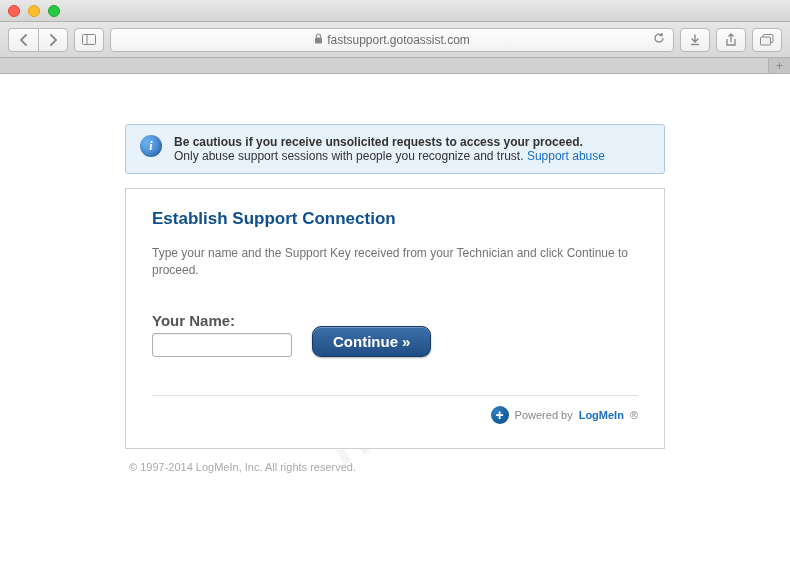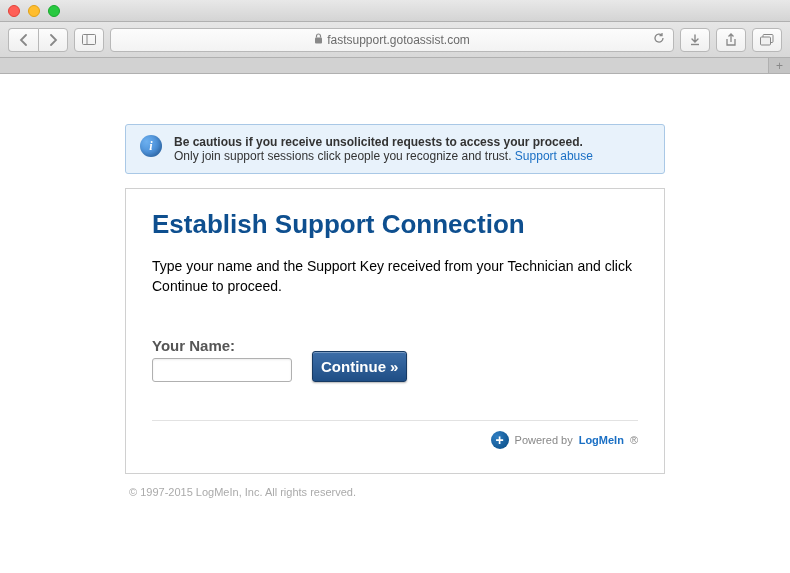--- a/index.html
+++ b/index.html
@@ -122,29 +122,29 @@
     .alert b { font-weight: 700; }
     .alert a { color: #1a6fc4; text-decoration: none; }
     .card {
       margin-top: 14px;
       border: 1px solid #d0d0d0;
       background: #fff;
       padding: 20px 26px 24px;
     }
     .card h1 {
       color: #0e4f8f;
-      font-size: 26px;
+      font-size: 17px;
       font-weight: 700;
       margin-bottom: 16px;
     }
     .card .desc {
-      font-size: 14px;
-      color: #000000;
+      font-size: 12px;
+      color: #737373;
       line-height: 1.45;
-      margin-bottom: 30px;
+      margin-bottom: 22px;
     }
     .form-row { display: flex; gap: 20px; align-items: flex-end; }
     .field label {
       display: block;
       font-size: 15px;
       font-weight: 700;
       color: #555;
       margin-bottom: 4px;
     }
     .field input {
@@ -152,25 +152,25 @@
       border-radius: 3px;
       height: 24px;
       width: 140px;
       padding: 2px 6px;
       font-size: 12px;
       box-shadow: inset 0 1px 2px rgba(0,0,0,0.08);
     }
     .continue-btn {
       background: linear-gradient(#3d6ea8, #1f4e85);
       border: 1px solid #173a63;
-      border-radius: 3px;
+      border-radius: 9px;
       color: #fff;
       font-size: 15px;
       font-weight: 700;
-      padding: 6px 8px;
+      padding: 6px 20px;
       cursor: pointer;
       box-shadow: 0 1px 2px rgba(0,0,0,0.3), inset 0 1px 0 rgba(255,255,255,0.3);
       margin-top: 24px;
     }
     .continue-btn .raquo { margin-left:4px; }
     .card-footer {
       border-top: 1px solid #e2e2e2;
       margin-top: 38px;
       padding-top: 10px;
       display: flex;
@@ -266,21 +266,21 @@
   <div class="newtab">+</div>
 </div>
 
 <div class="viewport">
   <div class="watermark">PC<small>risk.com</small></div>
   <div class="container">
     <div class="alert">
       <div class="alert-icon">i</div>
       <div>
         <b>Be cautious if you receive unsolicited requests to access your proceed.</b><br>
-        <span>Only join support sessions click people you recognize and trust. </span>
+        <span>Only abuse support sessions with people you recognize and trust. </span>
         <a href="#">Support abuse</a>
       </div>
     </div>
 
     <div class="card">
       <h1>Establish Support Connection</h1>
       <p class="desc">Type your name and the Support Key received from your Technician and click Continue to proceed.</p>
       <div class="form-row">
         <div class="field">
           <label>Your Name:</label>
@@ -291,15 +291,15 @@
         </button>
       </div>
       <div class="card-footer">
         <div class="plus-icon">+</div>
         <span>Powered by</span>
         <b>LogMeIn</b>
         <span>®</span>
       </div>
     </div>
 
-    <div class="copyright">© 1997-2015 LogMeIn, Inc. All rights reserved.</div>
+    <div class="copyright">© 1997-2014 LogMeIn, Inc. All rights reserved.</div>
   </div>
 </div>
 
 </body></html>

